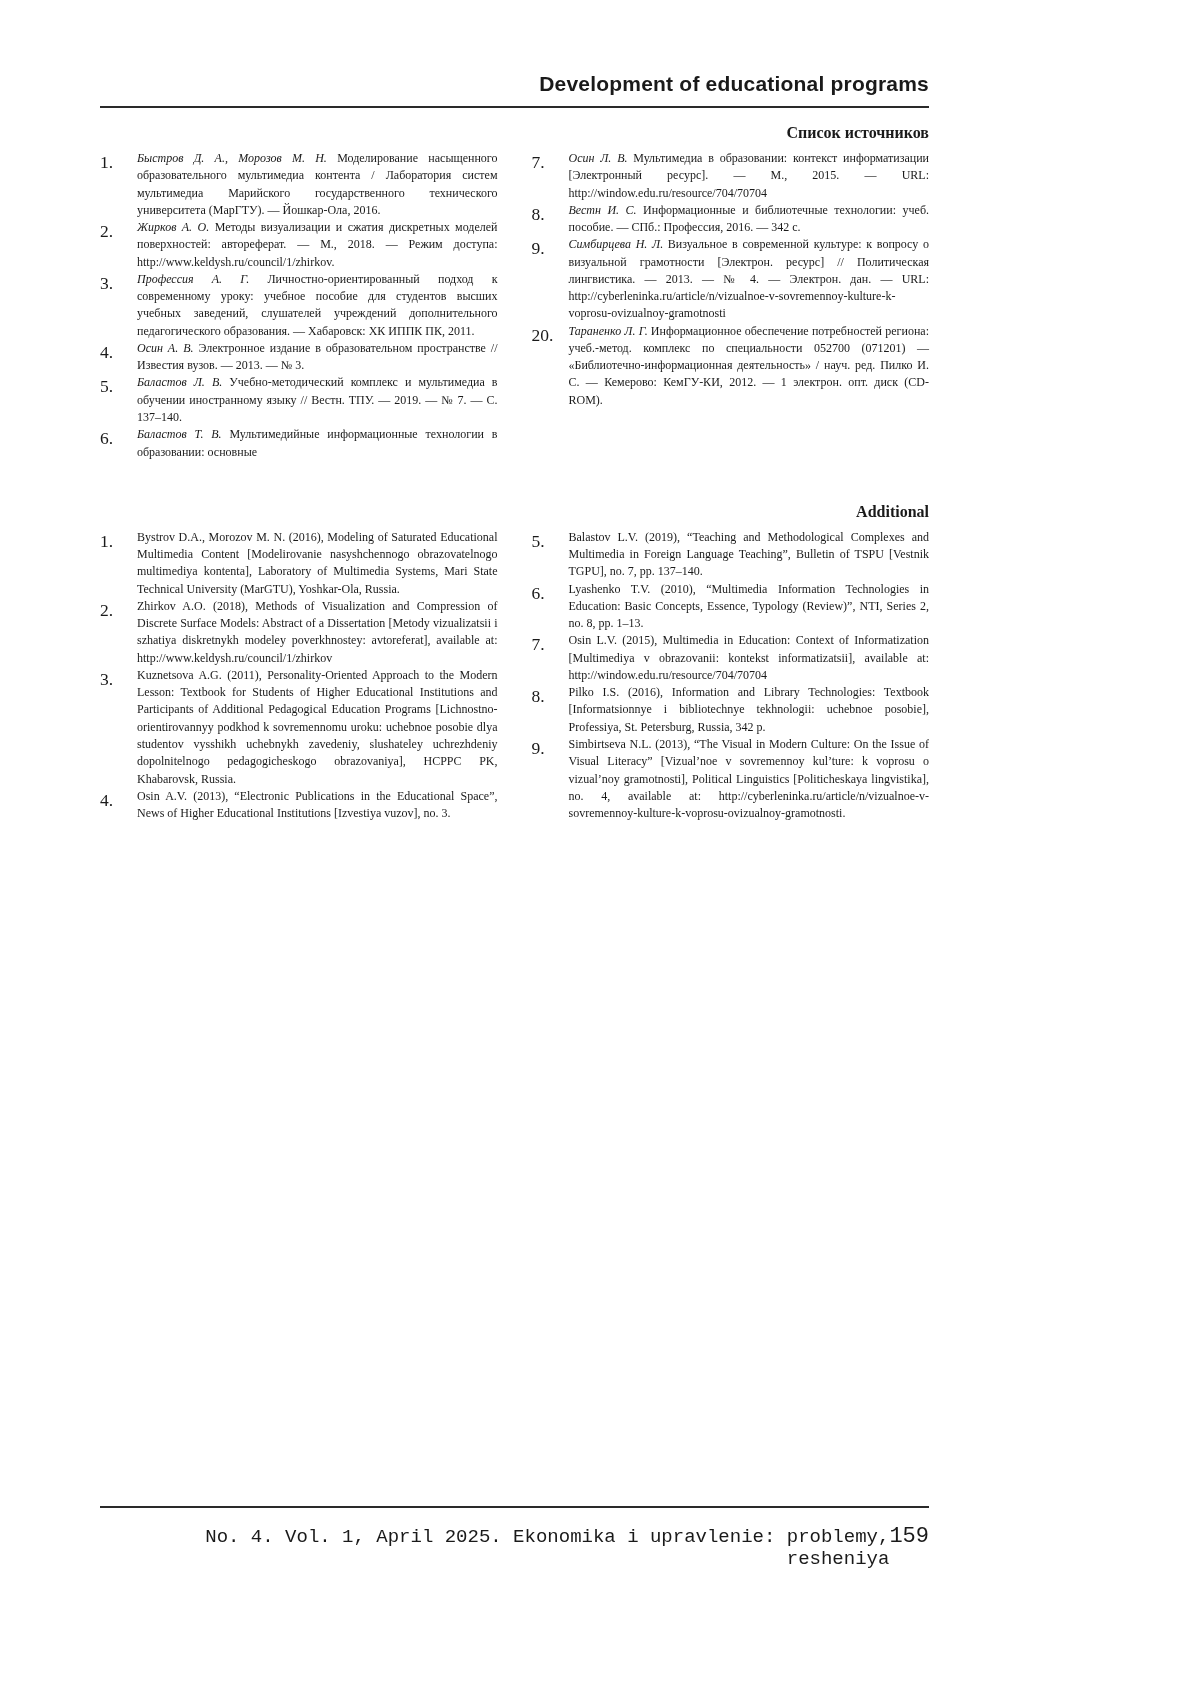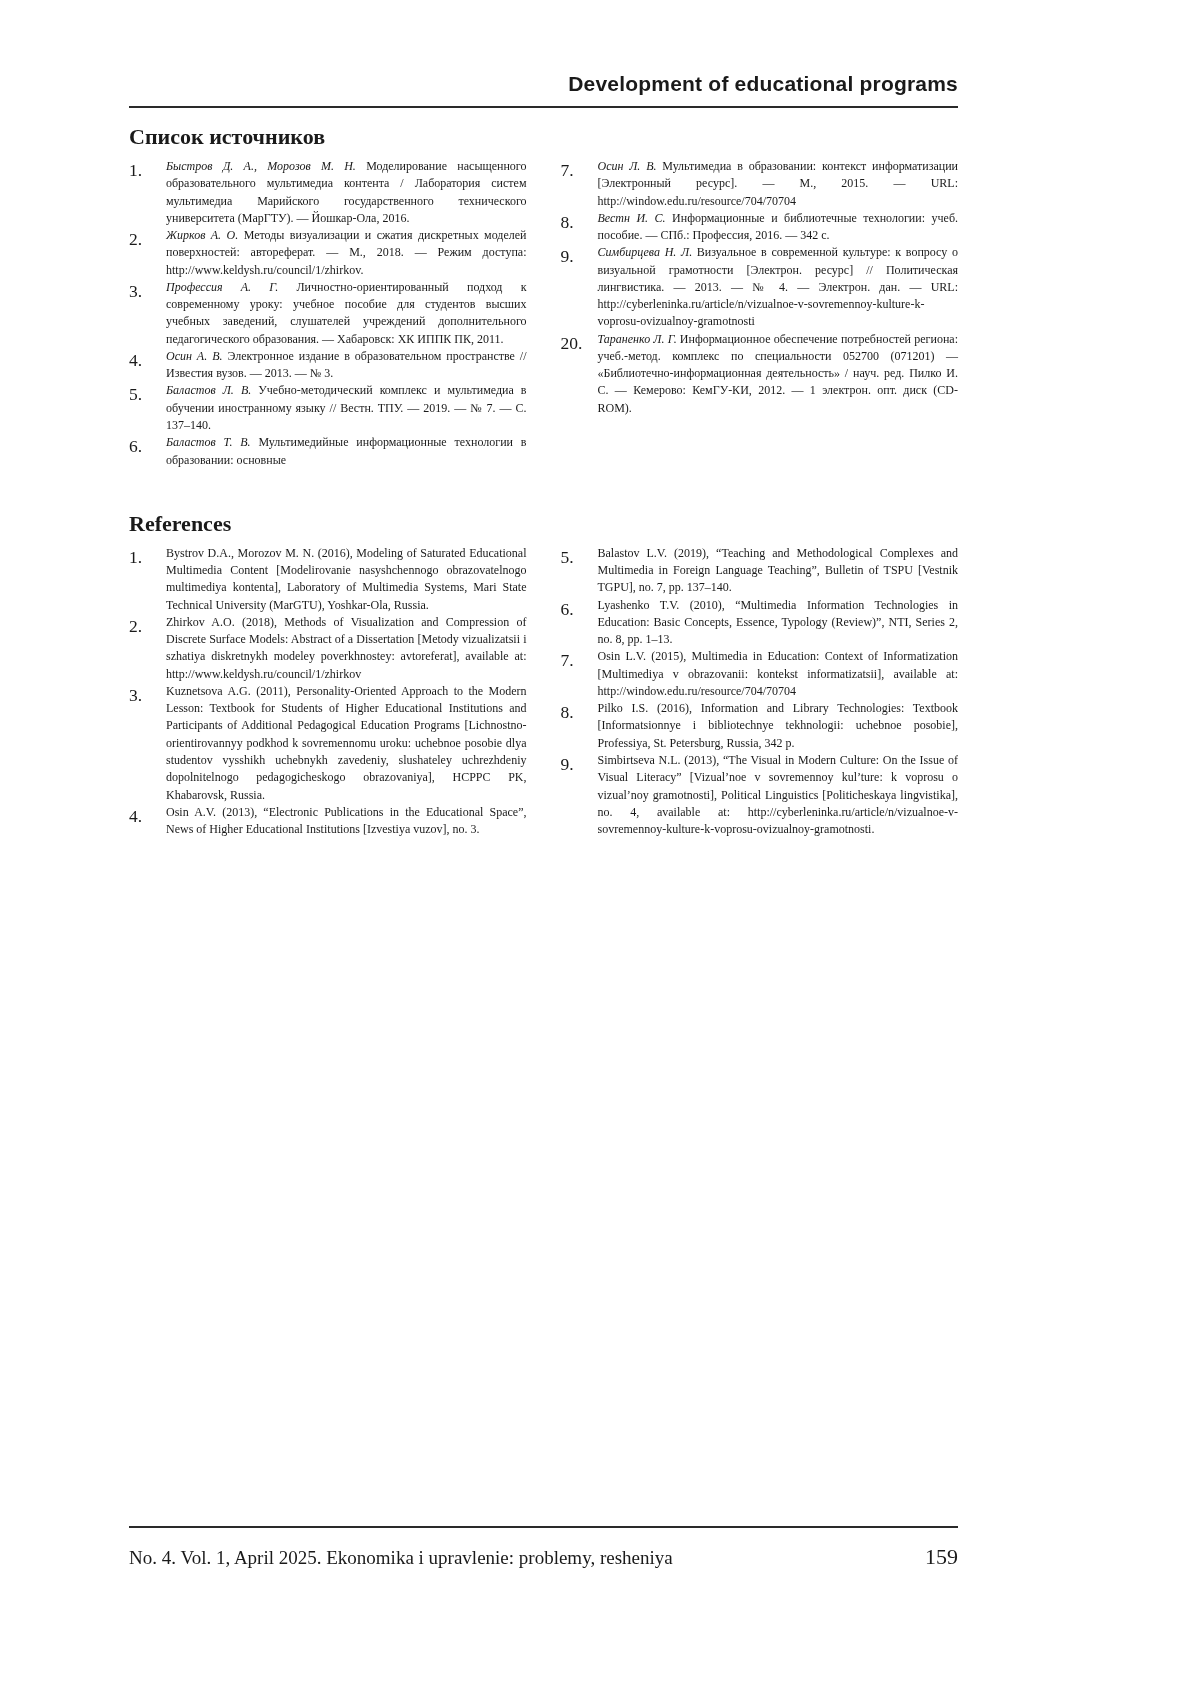--- a/index.html
+++ b/index.html
@@ -8,39 +8,38 @@
     width:1200px; height:1698px;
     font-family:"Liberation Serif", serif;
     color:#1a1a1a;
     position:relative;
     margin:0 auto;
   }
   .page {
     position:relative;
     width:1024px; height:1698px;
     padding:72px 95px 0 100px;
-    margin-left:29px;
   }
   .running-head {
     text-align:right;
     font-family:"Liberation Sans", sans-serif;
     font-weight:bold;
     font-size:21px;
     letter-spacing:.2px;
     padding-bottom:10px;
   }
   .rule {
     border:0;
     border-top:2px solid #2a2a2a;
     height:0;
   }
   .section-title {
-    text-align:left;
+    text-align:right;
     font-weight:bold;
-    font-size:22px;
+    font-size:16px;
     margin:16px 0 8px 0;
   }
   .columns {
     display:flex;
     gap:34px;
   }
   .col { flex:1 1 0; min-width:0; }
   .ref-item { display:flex; }
   .ref-num {
     flex:0 0 37px;
@@ -52,21 +51,21 @@
     text-align:justify;
     font-size:12px;
     line-height:1.44;
     word-break:break-word;
   }
   .references-section { margin-top:42px; }
   .footer {
     position:absolute;
     left:100px; right:95px;
     bottom:128px;
-    font-family:Liberation Serif, serif;
+    font-family:Liberation Mono, monospace;
     text-align:right;
   }
   .footer-row {
     display:flex;
     justify-content:space-between;
     align-items:baseline;
     padding-top:16px;
   }
   .footer-text { font-size:19px; }
   .footer-page { font-size:22px; }
@@ -125,21 +124,21 @@
           </div>
           <div class="ref-item">
             <span class="ref-num">20.</span>
             <div class="ref-body"><i>Тараненко Л. Г.</i> Информационное обеспечение потребностей региона: учеб.-метод. комплекс по специальности 052700 (071201) — «Библиотечно-информационная деятельность» / науч. ред. Пилко И. С. — Кемерово: КемГУ-КИ, 2012. — 1 электрон. опт. диск (CD-ROM).</div>
           </div>
         </div>
     </div>
   </section>
 
   <section class="references-section">
-    <h2 class="section-title">References</h2>
+    <h2 class="section-title">Additional</h2>
     <div class="columns">
       <div class="col">
           <div class="ref-item">
             <span class="ref-num">1.</span>
             <div class="ref-body">Bystrov D.A., Morozov M. N. (2016), Modeling of Saturated Educational Multimedia Content [Modelirovanie nasyshchennogo obrazovatelnogo multimediya kontenta], Laboratory of Multimedia Systems, Mari State Technical University (MarGTU), Yoshkar-Ola, Russia.</div>
           </div>
           <div class="ref-item">
             <span class="ref-num">2.</span>
             <div class="ref-body">Zhirkov A.O. (2018), Methods of Visualization and Compression of Discrete Surface Models: Abstract of a Dissertation [Metody vizualizatsii i szhatiya diskretnykh modeley poverkhnostey: avtoreferat], available at: http://www.keldysh.ru/council/1/zhirkov</div>
           </div>

